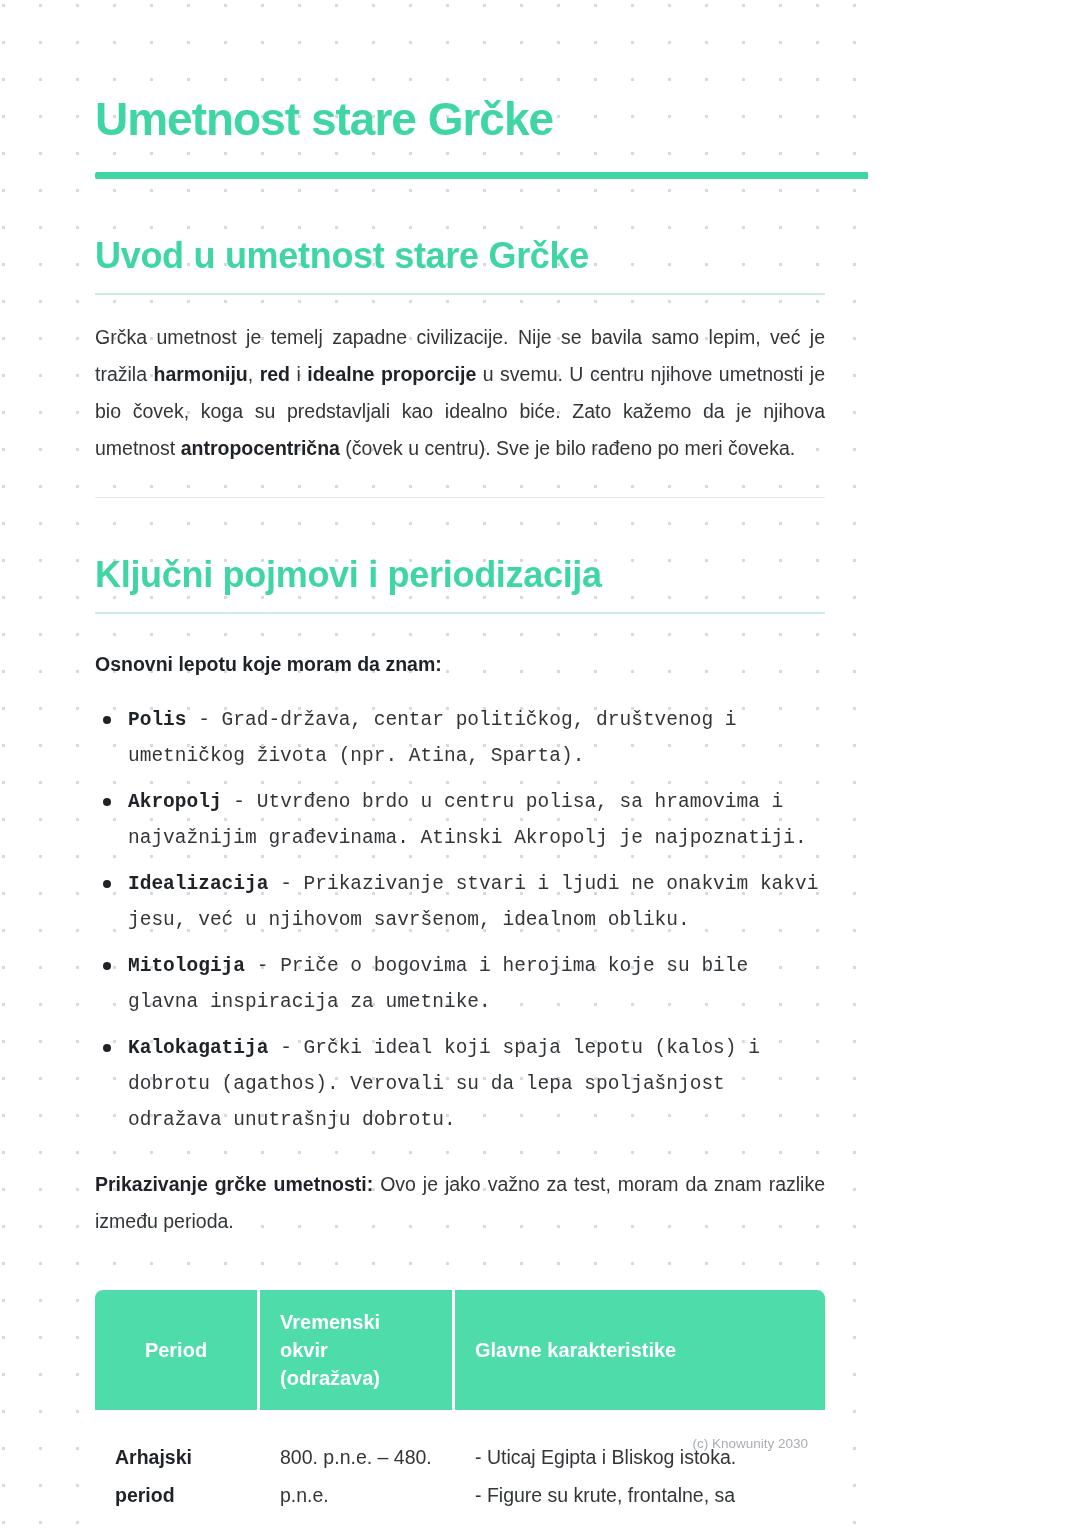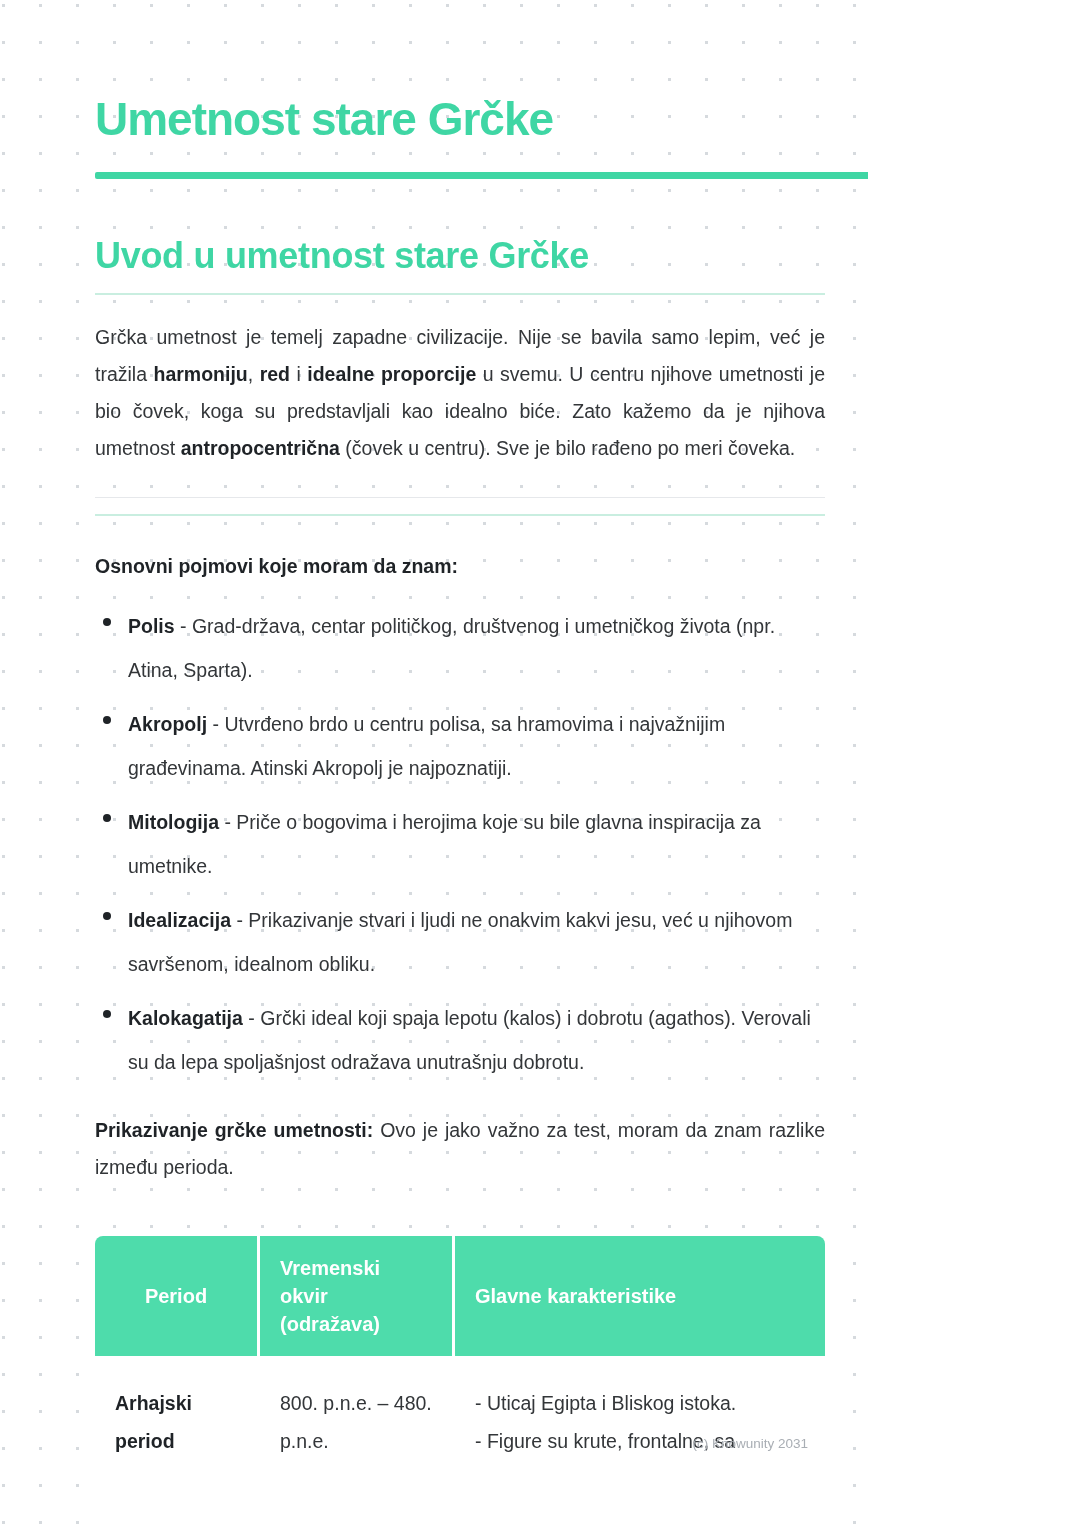--- a/index.html
+++ b/index.html
@@ -84,22 +84,23 @@
   }
   ul.bullet-list{
     list-style:none;
     margin-top:20px;
   }
   li.bullet-item{
     position:relative;
     padding-left:33px;
     margin-bottom:10px;
     font-size:19.5px;
-    line-height:44px;
-    color:var(--text);
+    line-height:36px;
+    color:var(--text);
+    font-family:Liberation Mono, monospace;
   }
   li.bullet-item .dot{
     position:absolute;left:8px;top:14px;
     width:8px;height:8px;border-radius:50%;
     background:#1f2327;
   }
   strong{font-weight:700;color:#1f2327;}
   p.periodization-note{
     margin-top:28px;
     font-size:19.5px;
@@ -161,27 +162,28 @@
     <div class="title-rule"></div>
 
     <section class="section">
       <h2 class="section-heading">Uvod u umetnost stare Grčke</h2>
       <div class="h2-rule"></div>
       <p class="body-text">Grčka umetnost je temelj zapadne civilizacije. Nije se bavila samo lepim, već je tražila <strong>harmoniju</strong>, <strong>red</strong> i <strong>idealne proporcije</strong> u svemu. U centru njihove umetnosti je bio čovek, koga su predstavljali kao idealno biće. Zato kažemo da je njihova umetnost <strong>antropocentrična</strong> (čovek u centru). Sve je bilo rađeno po meri čoveka.</p>
       <div class="section-divider"></div>
     </section>
 
     <section class="section">
+      <h2 class="section-heading">Ključni pojmovi i periodizacija</h2>
       <div class="h2-rule"></div>
-      <p class="lead-text"><strong>Osnovni pojmovi koje moram da znam:</strong></p>
+      <p class="lead-text"><strong>Osnovni lepotu koje moram da znam:</strong></p>
       <ul class="bullet-list">
           <li class="bullet-item"><span class="dot"></span><strong>Polis</strong> - Grad-država, centar političkog, društvenog i umetničkog života (npr. Atina, Sparta).</li>
           <li class="bullet-item"><span class="dot"></span><strong>Akropolj</strong> - Utvrđeno brdo u centru polisa, sa hramovima i najvažnijim građevinama. Atinski Akropolj je najpoznatiji.</li>
+          <li class="bullet-item"><span class="dot"></span><strong>Idealizacija</strong> - Prikazivanje stvari i ljudi ne onakvim kakvi jesu, već u njihovom savršenom, idealnom obliku.</li>
           <li class="bullet-item"><span class="dot"></span><strong>Mitologija</strong> - Priče o bogovima i herojima koje su bile glavna inspiracija za umetnike.</li>
-          <li class="bullet-item"><span class="dot"></span><strong>Idealizacija</strong> - Prikazivanje stvari i ljudi ne onakvim kakvi jesu, već u njihovom savršenom, idealnom obliku.</li>
           <li class="bullet-item"><span class="dot"></span><strong>Kalokagatija</strong> - Grčki ideal koji spaja lepotu (kalos) i dobrotu (agathos). Verovali su da lepa spoljašnjost odražava unutrašnju dobrotu.</li>
         </ul>
       <p class="periodization-note"><strong>Prikazivanje grčke umetnosti:</strong> Ovo je jako važno za test, moram da znam razlike između perioda.</p>
     </section>
 
     <div class="table-wrap">
       <table class="period-table">
         <colgroup>
             <col class="c1">
             <col class="c2">
@@ -199,14 +201,14 @@
               <td><strong>Arhajski period</strong></td>
               <td>800. p.n.e. – 480. p.n.e.</td>
               <td>- Uticaj Egipta i Bliskog istoka.<br>- Figure su krute, frontalne, sa</td>
             </tr>
           </tbody>
       </table>
     </div>
 
   </div>
 
-  <div class="footer-credit">(c) Knowunity 2031</div>
+  <div class="footer-credit">(c) Knowunity 2030</div>
 </div>
 
 </body></html>

